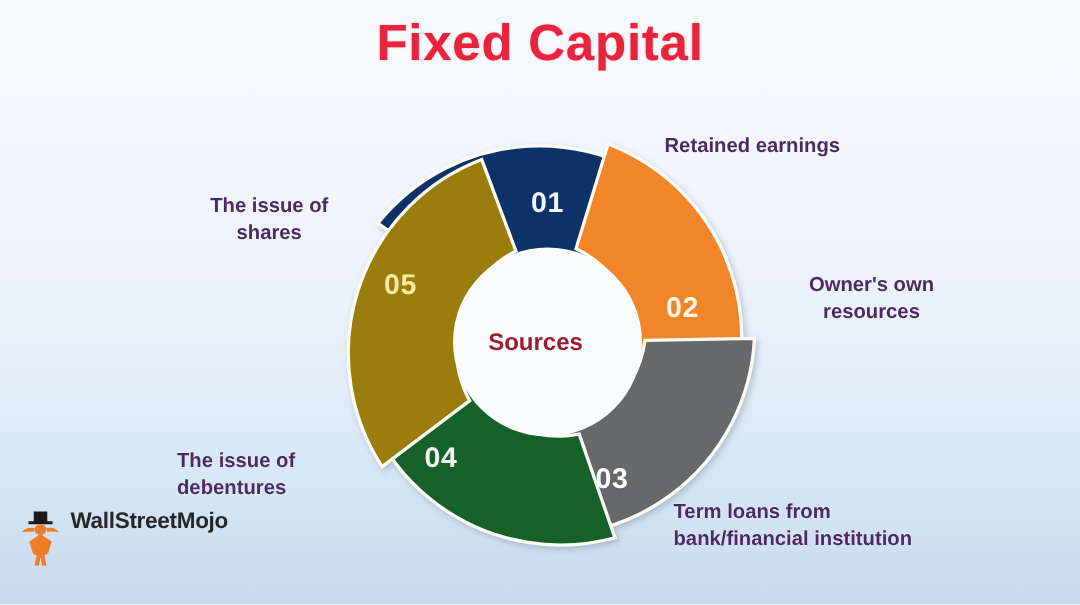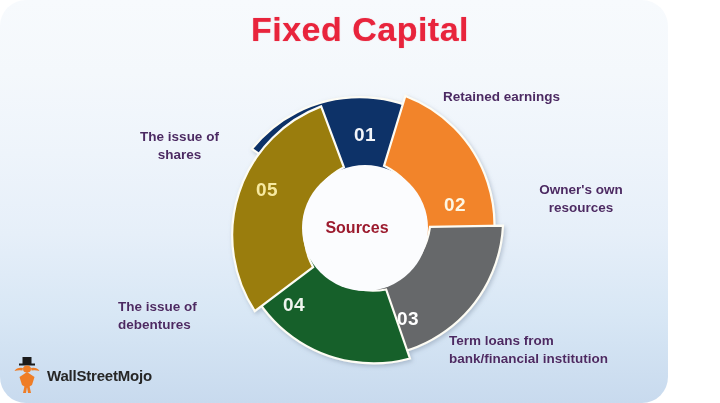--- a/index.html
+++ b/index.html
@@ -8,31 +8,30 @@
     padding: 0;
   }
   body {
     width: 720px;
     height: 403px;
     overflow: hidden;
     font-family: "Liberation Sans", sans-serif;
   }
   #stage {
     position: relative;
-    width: 668px;
+    width: 720px;
     height: 403px;
     background: linear-gradient(to bottom,
         #f7fafd 0%,
         #f4f8fc 18%,
         #eef4fb 38%,
         #e6eff9 58%,
         #d8e7f5 78%,
         #c8daee 100%);
     overflow: hidden;
-    border-radius: 26px;
   }
 
   
   #title {
     position: absolute;
     top: 10px;
     left: 0;
     width: 720px;
     text-align: center;
     font-size: 34px;
@@ -77,23 +76,22 @@
   #label-01 { left: 443px; top: 88px;  text-align: left;   width: 200px; }
   #label-02 { left: 506px; top: 181px; text-align: center;   width: 150px; }
   #label-03 { left: 449px; top: 332px; width: 230px; }
   #label-04 { left: 118px; top: 298px; text-align: left;   width: 150px; }
   #label-05 { left: 112px; top: 128px; text-align: center; width: 135px; }
 
   
   #watermark {
     position: absolute;
     left: 12px;
-    bottom: 8px;
+    bottom: 24px;
     display: flex;
-    align-items: center;
     gap: 5px;
   }
   #wm-text {
     font-size: 15px;
     font-weight: bold;
     color: #262626;
     letter-spacing: -0.2px;
   }
 </style>
 </head>

